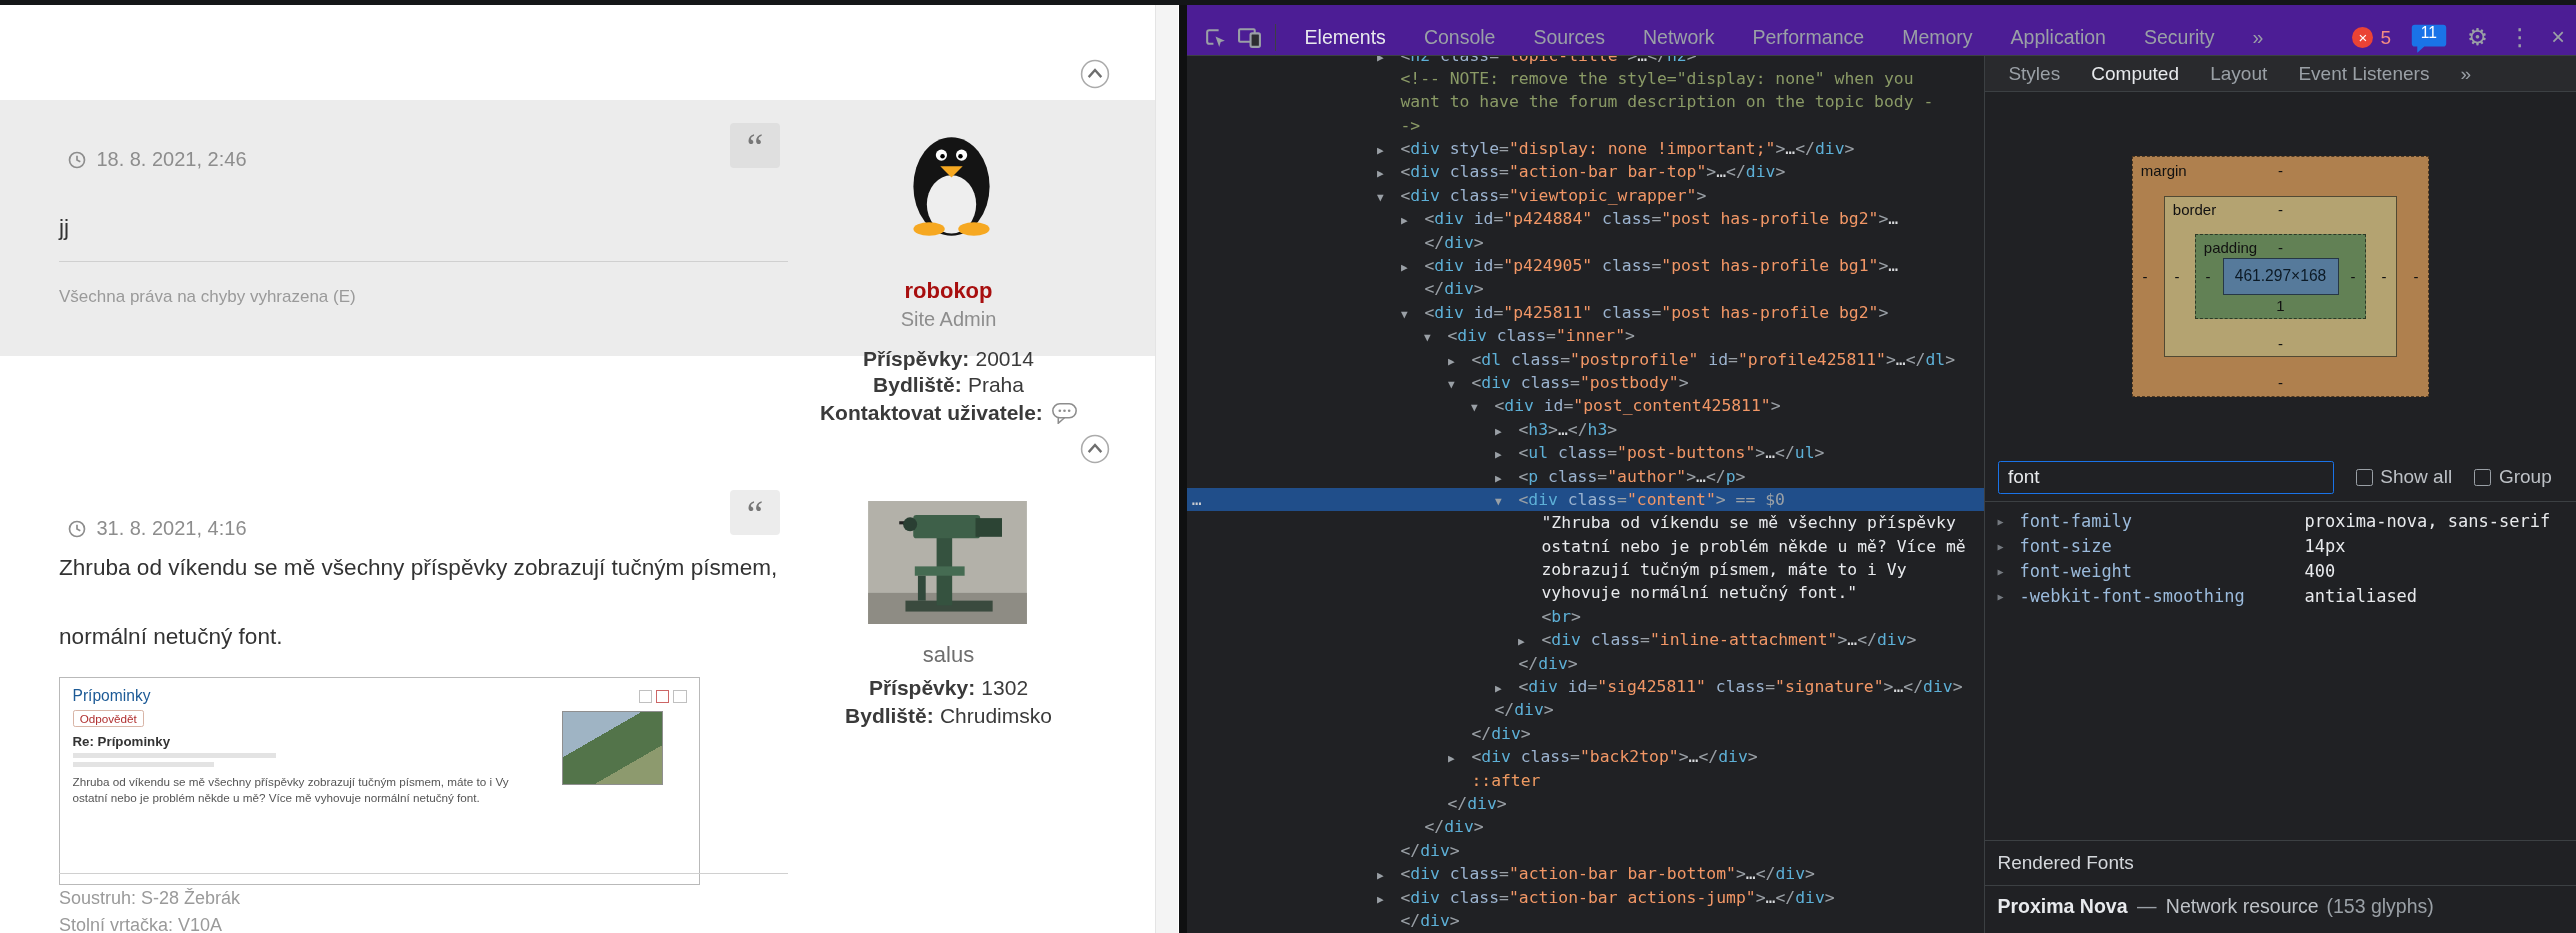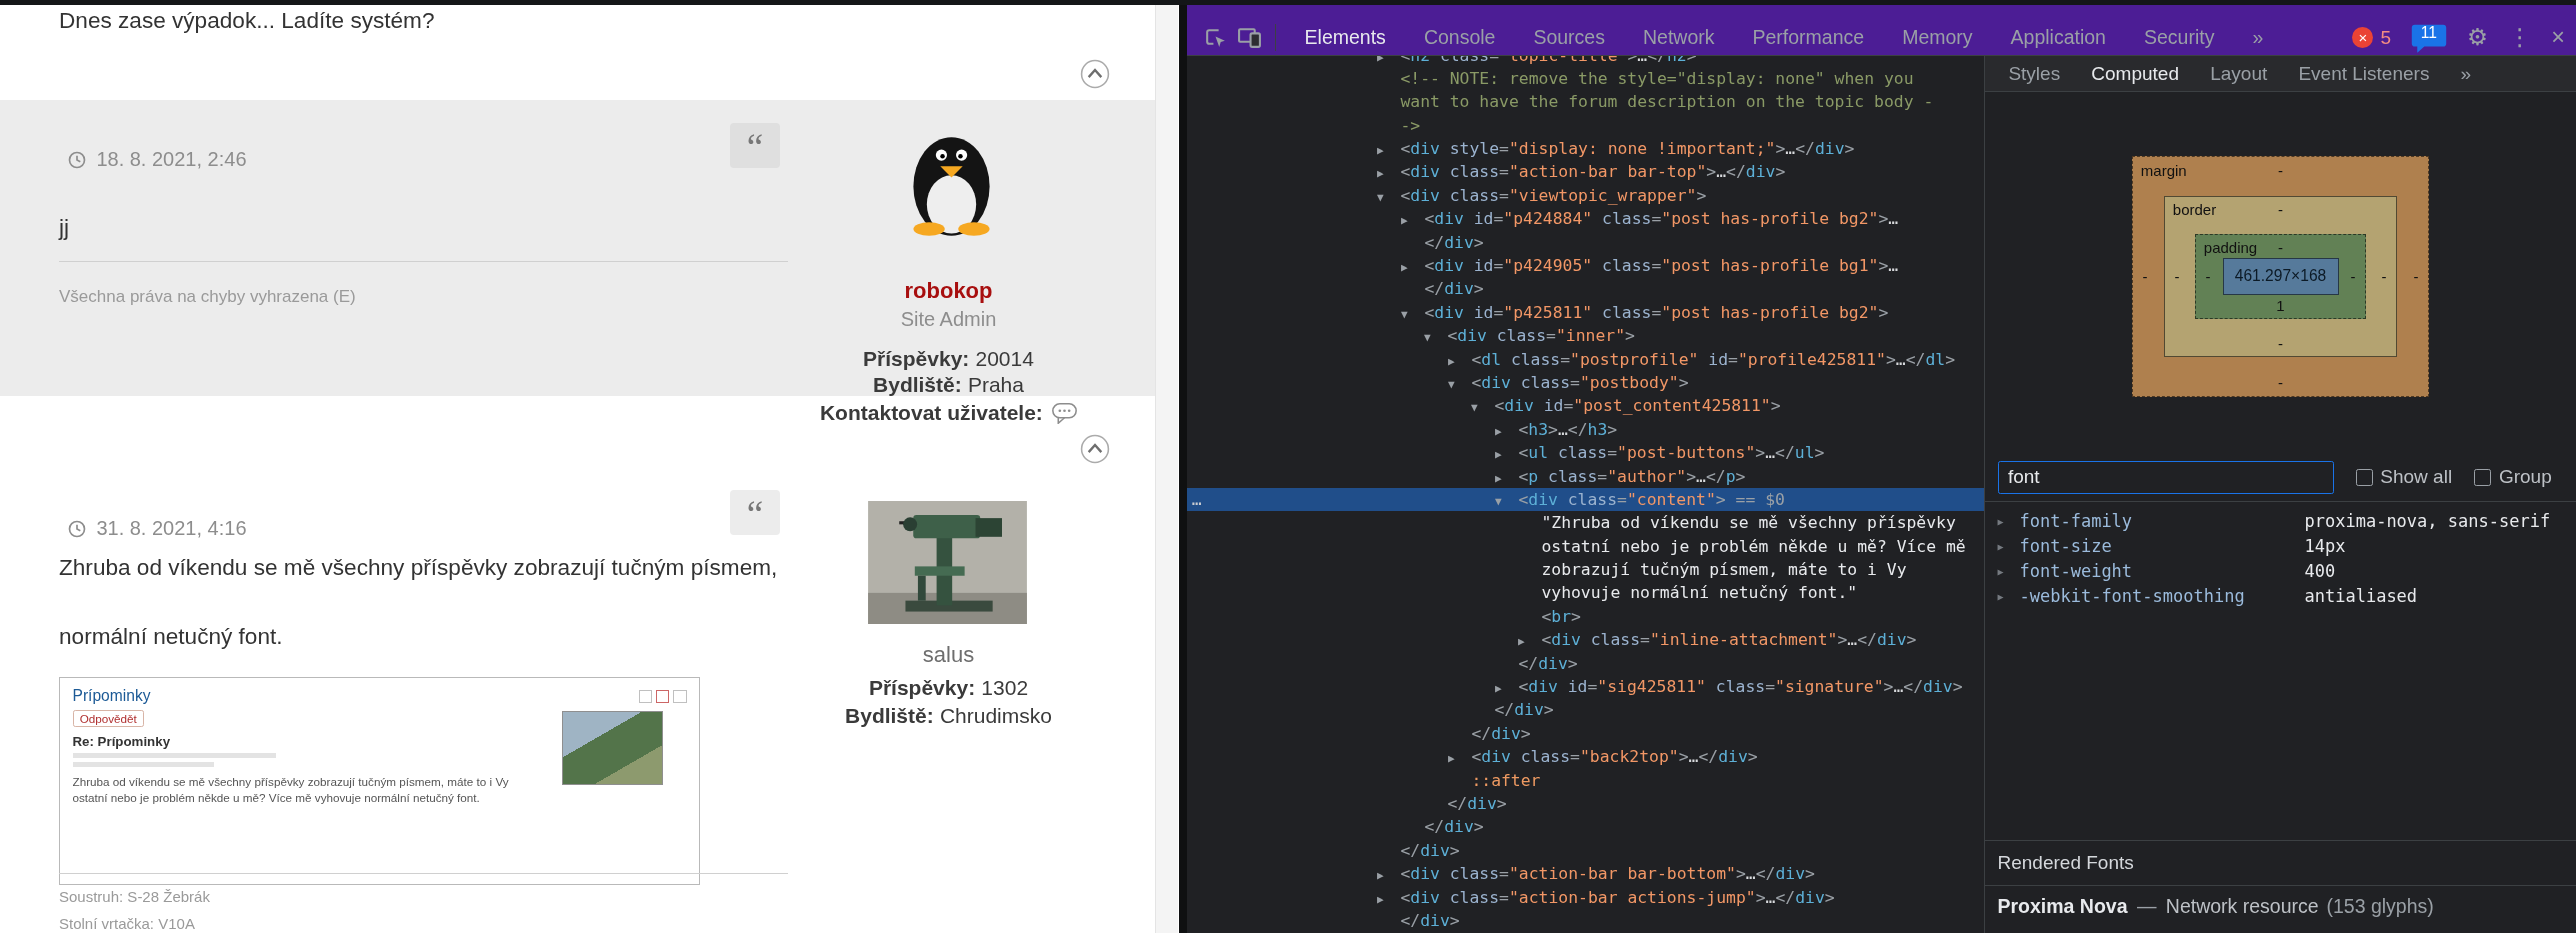--- a/index.html
+++ b/index.html
@@ -5,21 +5,21 @@
   *{margin:0;padding:0;box-sizing:border-box}
   html,body{background:#555}
   .screen{position:relative;width:2576px;height:934px;overflow:hidden;background:#fff;
           font-family:"Liberation Sans",sans-serif}
   .topstrip{position:absolute;left:0;top:0;width:2576px;height:4.7px;background:#141618;z-index:60}
 
   
   .forum{position:absolute;left:0;top:0;width:1155px;height:934px;background:#fff;overflow:hidden}
   .prev-text{position:absolute;left:59px;top:7.8px;font-size:22.6px;color:#333}
   .b2t{position:absolute;width:30px;height:30px;cursor:pointer}
-  .post-grey{position:absolute;left:0;top:100px;width:1155px;height:296px;background:#ececec}
+  .post-grey{position:absolute;left:0;top:100px;width:1155px;height:256px;background:#ececec}
   .ptime{position:absolute;display:flex;align-items:center;gap:9.4px;color:#8d8d8d;font-size:20px}
   .qbtn{position:absolute;width:50px;height:45px;border:none;border-radius:3.9px;background:#dfdfdf;
         color:#777;font-size:37px;line-height:50px;font-family:"Liberation Serif",serif;cursor:pointer;overflow:hidden}
   .qbtn.onwhite{background:#ececec}
   .pbody{position:absolute;font-size:22.6px;color:#333;line-height:34px}
   .phr{position:absolute;left:59px;width:729px;height:0.8px;background:#d0d0d0}
   .psig{position:absolute;left:59px;font-size:17px;color:#9a9a9a}
   .avatar{position:absolute}
   .ucol{position:absolute;left:812px;width:273px;text-align:center}
   .uname{font-size:22px;font-weight:bold}
@@ -38,21 +38,21 @@
   .th-pag i{width:13.3px;height:13.3px;border:0.8px solid #c0c0c0;display:inline-block}
   .th-pag i.hot{border-color:#c66}
   .th-reply{color:#b03030;font-size:11.7px;border:0.8px solid #d8b4a6;padding:0.8px 6.2px;border-radius:2.3px;
             display:inline-block;margin-top:4.7px}
   .th-subject{font-weight:bold;color:#333;font-size:13.3px;margin-top:7px}
   .th-bars i{display:block;height:5.5px;background:#e3e3e3;margin-top:3.9px;width:203px}
   .th-bars i+i{width:141px}
   .th-body{font-size:11.7px;color:#555;margin-top:7px;width:461px;line-height:15.6px;max-height:33px;overflow:hidden}
   .th-img{position:absolute;right:36px;top:33px;width:101px;height:74px;border:0.8px solid #8f8f8f;
           background:linear-gradient(150deg,#9fb4c4 0%,#9fb4c4 35%,#53744a 35%,#53744a 70%,#8d9a6e 70%)}
-  .page-sig{position:absolute;left:59px;font-size:15px;color:#9a9a9a}
+  .page-sig{position:absolute;left:59px;font-size:18px;color:#9a9a9a}
   .scrollbar{position:absolute;left:1155px;top:0;width:23.4px;height:934px;background:#f4f4f4;border-left:0.8px solid #e4e4e4}
   .dt-edge{position:absolute;left:1179px;top:0;width:8.6px;height:934px;background:#0f1011}
 
   
   .devtools{position:absolute;left:1187px;top:0;width:1389px;height:934px;background:#202124;
             color:#9aa0a6;display:flex;flex-direction:column;font-size:19.5px}
   .dt-toolbar{flex:0 0 56px;display:flex;align-items:center;background:#4c1d95;
               border-bottom:0.8px solid #3c4043;padding:20px 11px 0 11px}
   .dt-icon{width:34px;height:34px;display:flex;align-items:center;justify-content:center;cursor:pointer}
   .dt-vsep{width:0.8px;height:26.5px;background:#3c4043;margin:0 9.4px}
@@ -113,21 +113,20 @@
   .fsrc{color:#bdc1c6}
   .fgl{color:#9aa0a6;margin-left:7.8px}
 </style>
 </head>
 <body>
 
 <div class="screen">
   <div class="topstrip"></div>
 
   <div class="forum">
-    <div class="prev-text">Dnes zase výpadok... Ladíte systém?</div>
 
     <div class="b2t" style="left:1080px;top:59px">
       <svg width="30" height="30" viewBox="0 0 38 38">
         <circle cx="19" cy="19" r="17" fill="#ffffff" stroke="#ababab" stroke-width="2"></circle>
         <path d="M11 23 L19 14 L27 23" fill="none" stroke="#6e6e6e" stroke-width="3"></path>
       </svg>
     </div>
 
     <section class="post-grey">
       <div class="ptime" style="left:67px;top:48px">

